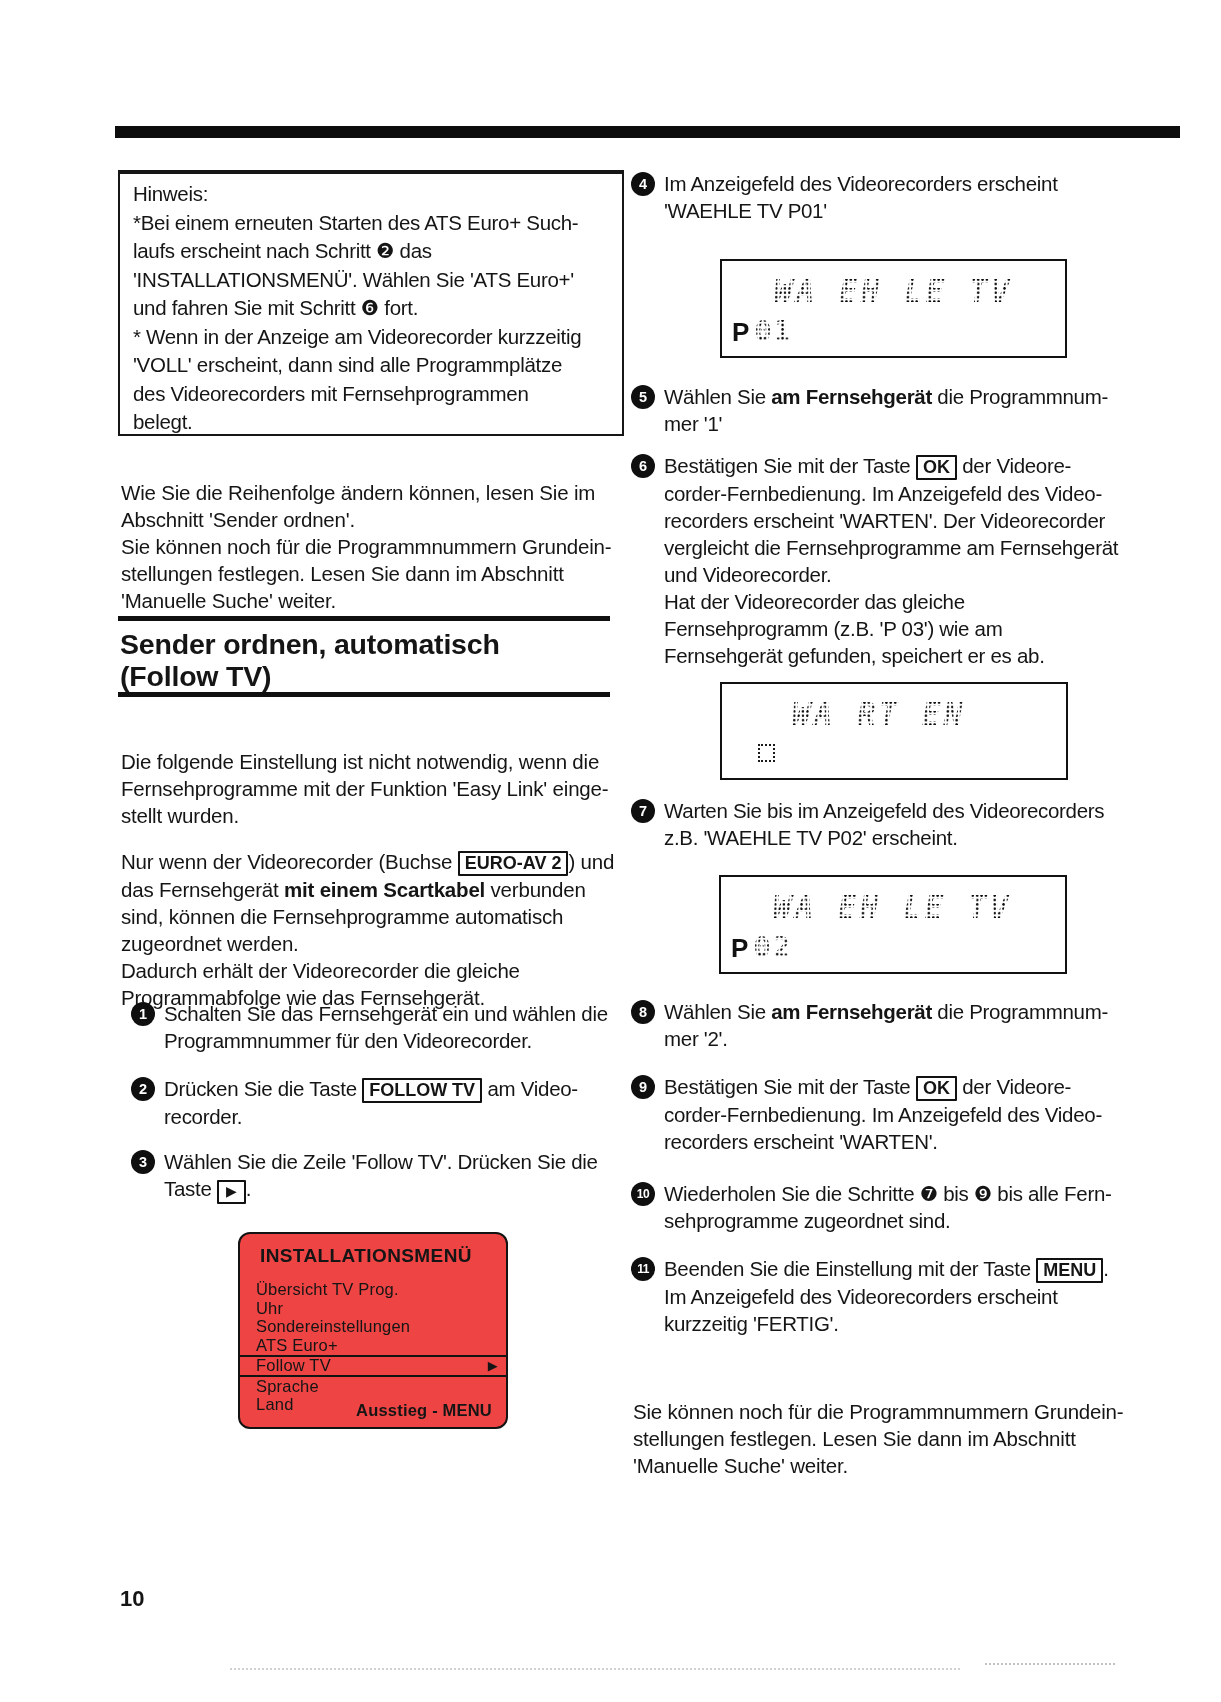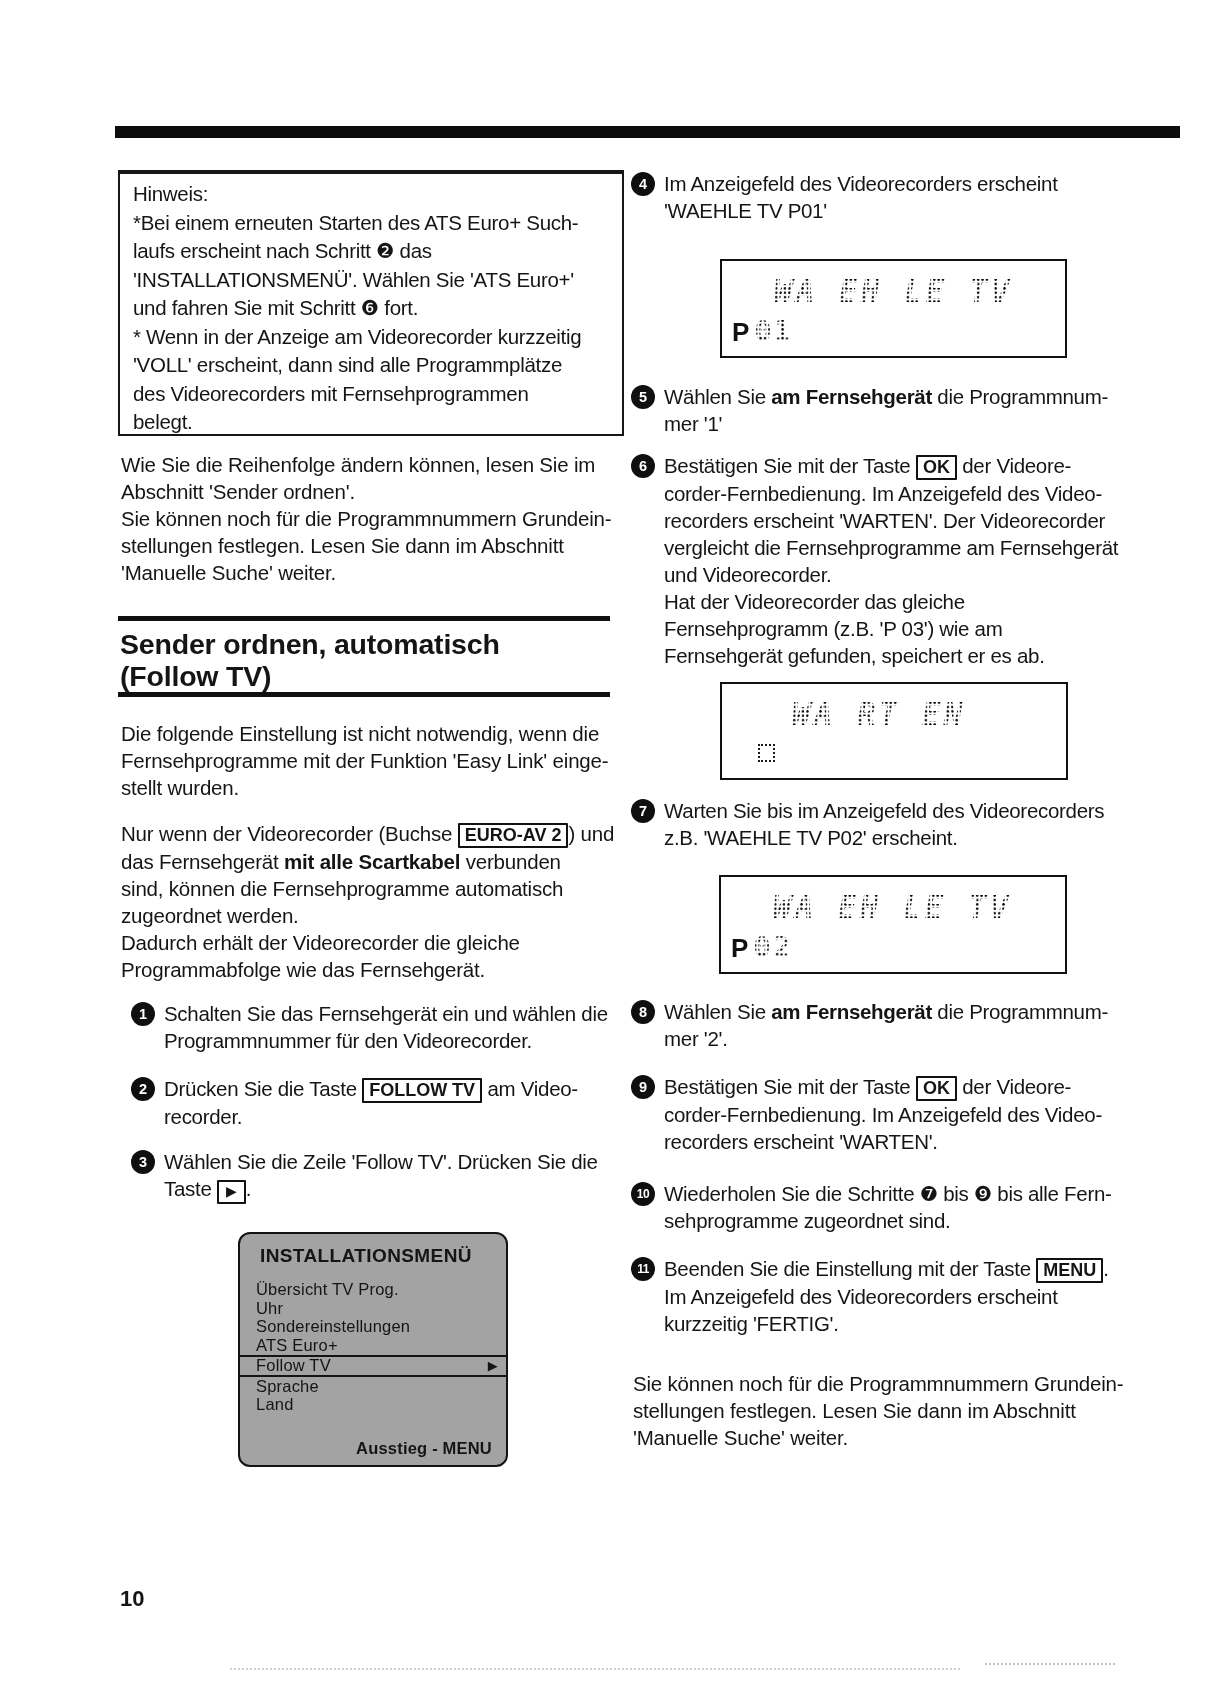--- a/index.html
+++ b/index.html
@@ -6,21 +6,21 @@
   .page{
     position:relative;
     width:1221px;height:1702px;
     background:#ffffff;
     font-family:"Liberation Sans","DejaVu Sans",sans-serif;
     color:#151515;
     overflow:hidden;
   }
   .topbar{position:absolute;left:115px;top:126px;width:1065px;height:12px;background:#0d0d0d;}
   .rule{position:absolute;height:5px;background:#101010;}
-  .para{position:absolute;white-space:pre-line;font-size:20.5px;line-height:27px;letter-spacing:-0.2px;}
+  .para{position:absolute;white-space:pre-line;font-size:20.5px;line-height:27px;letter-spacing:-0.2px;margin-top:28px;}
   .heading{position:absolute;margin:0;font-size:28.5px;font-weight:700;line-height:32px;white-space:pre-line;letter-spacing:-0.2px;}
   .note-box{position:absolute;left:118px;top:170px;width:506px;height:266px;border:2px solid #161616;border-top-width:4px;box-sizing:border-box;background:#fff;}
   .note-text{padding:6px 8px 0 13px;font-size:20.5px;line-height:28.5px;white-space:pre-line;letter-spacing:-0.3px;}
   .step{position:absolute;display:flex;gap:9px;}
   .badge{flex:0 0 24px;width:24px;height:24px;border-radius:50%;background:#0f0f0f;color:#fff;
          font-weight:700;font-size:14.5px;display:flex;align-items:center;justify-content:center;margin-top:2px;}
   .badge.two{font-size:12px;letter-spacing:-0.5px;}
   .step-text{white-space:pre-line;font-size:20.5px;line-height:27px;letter-spacing:-0.3px;width:478px;}
   .key{display:inline-block;border:2.2px solid #111;font-weight:700;font-size:18px;line-height:20px;
        padding:0 5px 1px;white-space:nowrap;border-radius:1px;letter-spacing:0;}
@@ -37,22 +37,22 @@
   }
   @supports not (-webkit-background-clip: text) { .lcd{color:#141414;background:none;} }
   .lcd-line1{font-size:31px;font-style:italic;letter-spacing:3px;margin:12px 0 0 52px;}
   .lcd-line1.warten{margin-left:70px;}
   .lcd-pnum{position:absolute;left:10px;bottom:8px;display:flex;align-items:baseline;}
   .lcd-p{font-size:26px;font-weight:700;letter-spacing:1px;color:#111;}
   .lcd-digits{font-size:29px;letter-spacing:2px;margin-left:4px;text-align:center;}
   .lcd-cursor{position:absolute;left:36px;bottom:16px;width:13px;height:14px;border:2.5px dotted #1a1a1a;}
 
   
-  .menu-box{position:absolute;left:238px;top:1232px;width:270px;height:235px;border:2.5px solid #131313;
-            border-radius:12px;box-sizing:border-box;background:#a3a3a3;font-size:16.5px;letter-spacing:0.2px;}
+  .menu-box{position:absolute;left:238px;top:1232px;width:270px;height:197px;border:2.5px solid #131313;
+            border-radius:12px;box-sizing:border-box;background:#ef4444;font-size:16.5px;letter-spacing:0.2px;}
   .menu-title{margin:11px 0 13px 20px;font-size:19px;font-weight:700;letter-spacing:0.4px;}
   .menu-item{margin-left:16px;line-height:18.5px;}
   .menu-selected{border-top:2px solid #131313;border-bottom:2px solid #131313;display:flex;
                  justify-content:space-between;align-items:center;padding:0 8px 0 16px;line-height:17.5px;margin-top:1px;}
   .menu-arrow{font-family:"DejaVu Sans",sans-serif;font-size:13px;}
   .menu-footer{position:absolute;right:14px;bottom:7px;font-weight:700;font-size:16.5px;}
 
   .page-number{position:absolute;left:120px;top:1586px;font-size:22px;font-weight:700;}
   .artifact{position:absolute;border-top:2px dotted #9a9a9a;opacity:0.45;}
 </style>
@@ -84,21 +84,21 @@
   <div class="rule" style="left:118px;top:616px;width:492px"></div>
   <h1 class="heading" style="left:120px;top:628px">Sender ordnen, automatisch
 (Follow TV)</h1>
   <div class="rule" style="left:118px;top:692px;width:492px"></div>
 
   <div class="para" style="left:121px;top:720px;width:525px">Die folgende Einstellung ist nicht notwendig, wenn die
 Fernsehprogramme mit der Funktion 'Easy Link' einge-
 stellt wurden.</div>
 
   <div class="para" style="left:121px;top:820px;width:525px"><span>Nur wenn der Videorecorder (Buchse </span><span class="key">EURO-AV 2</span><span>) und
-das Fernsehgerät </span><span class="b">mit alle Scartkabel</span><span> verbunden
+das Fernsehgerät </span><span class="b">mit einem Scartkabel</span><span> verbunden
 sind, können die Fernsehprogramme automatisch
 zugeordnet werden.
 Dadurch erhält der Videorecorder die gleiche
 Programmabfolge wie das Fernsehgerät.</span></div>
 
   <div class="step" style="left:131px;top:1000px">
     <span class="badge">1</span>
     <div class="step-text">Schalten Sie das Fernsehgerät ein und wählen die
 Programmnummer für den Videorecorder.</div>
   </div>

